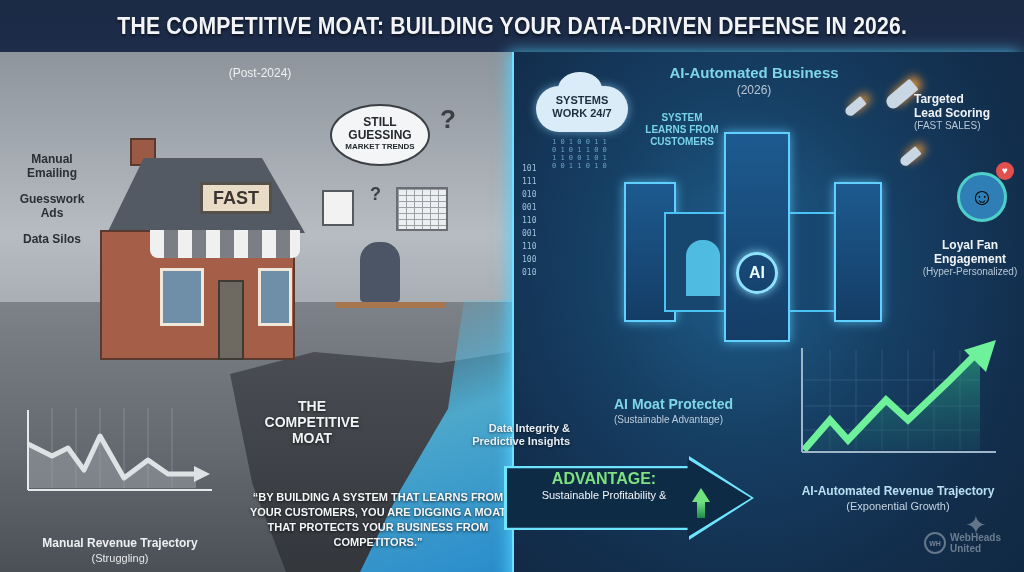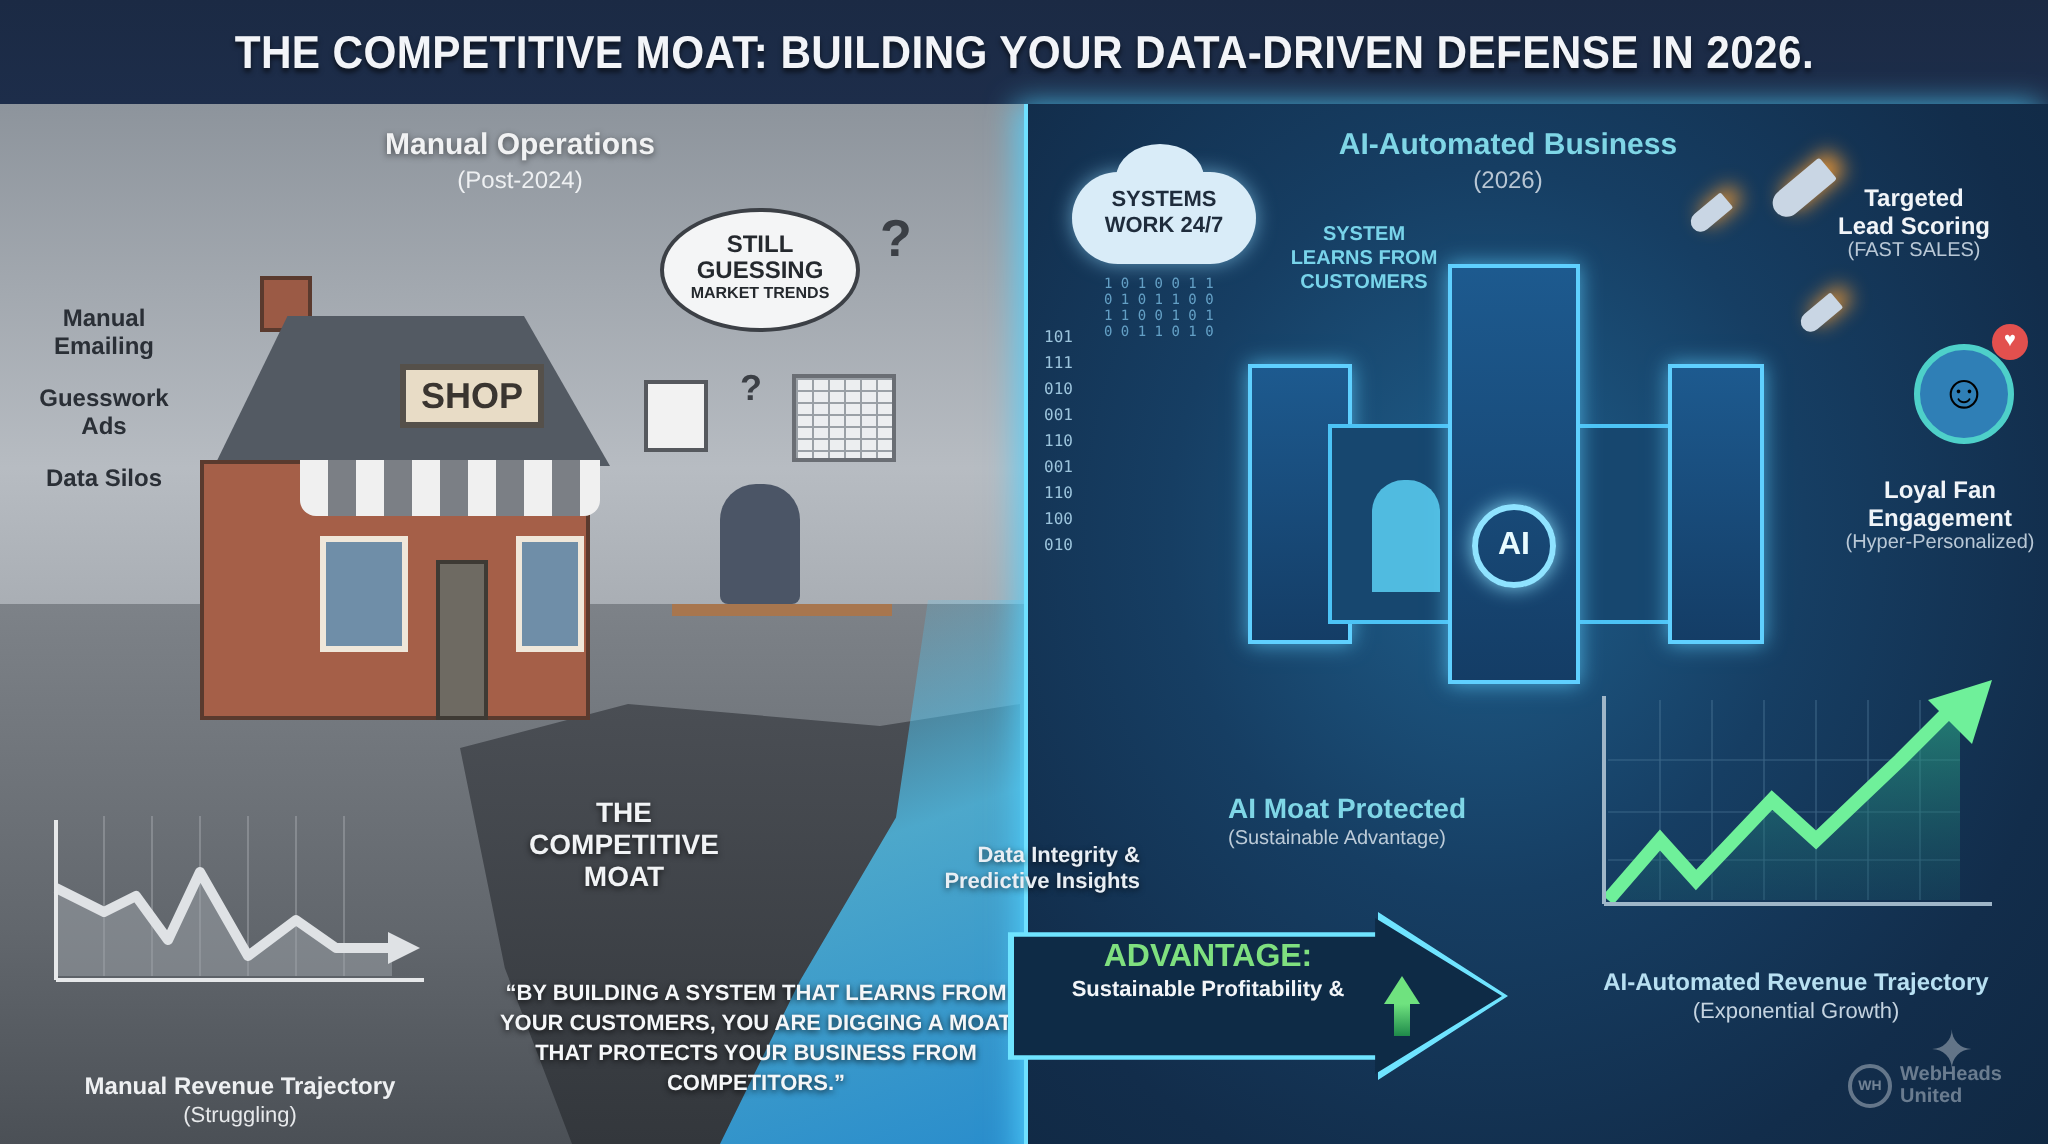--- a/index.html
+++ b/index.html
@@ -110,21 +110,21 @@
   .tower.t2 { left: 100px; top: 0; width: 66px; height: 210px; }
   .tower.t3 { left: 210px; top: 50px; width: 48px; height: 140px; }
   .wallc { position: absolute; left: 40px; top: 80px; width: 190px; height: 100px; background: #17476f; border: 2px solid #4cc3f5; }
   .gate { position: absolute; left: 62px; top: 108px; width: 34px; height: 56px; background: #5bd0f5; border-radius: 16px 16px 0 0; opacity: 0.85; }
   .ai-badge { position: absolute; left: 112px; top: 120px; width: 42px; height: 42px; border-radius: 50%;
     border: 3px solid #8fe3ff; color: #e8fbff; font-weight: 700; font-size: 16px; display: flex; align-items: center; justify-content: center;
     box-shadow: 0 0 10px rgba(143,227,255,0.9); }
 
   .rocket { position: absolute; width: 22px; height: 10px; background: #c9d6e4; border-radius: 10px 2px 2px 10px; transform: rotate(-40deg); box-shadow: 6px 0 10px rgba(255,160,50,0.9); }
 
-  .lead { position: absolute; left: 388px; top: 40px; width: 110px; text-align: center; }
+  .lead { position: absolute; left: 400px; top: 40px; width: 110px; }
   .lead .l1 { color: #f0f4f8; font-size: 12px; font-weight: 700; line-height: 14px; }
   .lead .l2 { color: #b9c8d6; font-size: 10px; }
 
   .fan-avatar { position: absolute; left: 443px; top: 120px; width: 50px; height: 50px; border-radius: 50%;
     background: #2f7fb6; border: 3px solid #4ed0c9; display: flex; align-items: center; justify-content: center; font-size: 24px; }
   .heart { position: absolute; left: 482px; top: 110px; width: 18px; height: 18px; border-radius: 50%; background: #e2504e; color: #fff; font-size: 10px; text-align: center; line-height: 18px; }
   .fan { position: absolute; left: 400px; top: 186px; width: 112px; text-align: center; }
   .fan .f1 { color: #f0f4f8; font-size: 12px; font-weight: 700; line-height: 14px; }
   .fan .f2 { color: #b9c8d6; font-size: 10px; }
 
@@ -134,21 +134,21 @@
   .moat-protected .m1 { color: #7fd6e6; font-size: 14px; font-weight: 700; }
   .moat-protected .m2 { color: #bccbd8; font-size: 10px; margin-top: 2px; }
 
   .advantage { position: absolute; left: 504px; top: 456px; width: 250px; height: 84px; z-index: 4; }
   .advantage .arrow-border { position: absolute; inset: 0; background: #6fe4ff;
     clip-path: polygon(0 12%, 74% 12%, 74% 0, 100% 50%, 74% 100%, 74% 88%, 0 88%); }
   .advantage .arrow-inner { position: absolute; inset: 3px; background: #0e2b46;
     clip-path: polygon(0 12%, 74% 12%, 74% 0, 100% 50%, 74% 100%, 74% 88%, 0 88%); }
   .advantage .txt { position: absolute; left: 10px; top: 14px; width: 180px; text-align: center; }
   .advantage .a1 { color: #7fe07f; font-size: 16px; font-weight: 700; }
-  .advantage .a2 { color: #f2f5f8; font-size: 11px; font-weight: 700; line-height: 14px; }
+  .advantage .a2 { color: #f2f5f8; font-size: 11px; font-weight: 400; line-height: 14px; }
   .advantage .a2 .act { color: #7fe07f; }
   .advantage .up { position: absolute; left: 188px; top: 32px; width: 0; height: 0;
     border-left: 9px solid transparent; border-right: 9px solid transparent; border-bottom: 14px solid #6fe27f; }
   .advantage .up-stem { position: absolute; left: 193px; top: 46px; width: 8px; height: 16px; background: linear-gradient(#6fe27f, #1f8a4a); }
 
   .chart-right { position: absolute; left: 800px; top: 340px; width: 205px; height: 115px; z-index: 2; }
   .chart-caption-right { position: absolute; left: 792px; top: 484px; width: 212px; text-align: center; z-index: 2; }
   .chart-caption-right .c1 { color: #b8e0f2; font-size: 12px; font-weight: 700; }
   .chart-caption-right .c2 { color: #c4d3e0; font-size: 11px; margin-top: 2px; }
 
@@ -162,39 +162,38 @@
 
 <div class="title-bar">
   <h1>THE COMPETITIVE MOAT: BUILDING YOUR DATA-DRIVEN DEFENSE IN 2026.</h1>
 </div>
 
 <div class="left">
   <div class="ground"></div>
   <div class="cliff"></div>
 
   <div class="section-head">
-    <div class="h">Manual Operations</div>
     <div class="s">(Post-2024)</div>
   </div>
 
   <div class="side-labels">
     <div>Manual Emailing</div>
     <div>Guesswork Ads</div>
     <div>Data Silos</div>
   </div>
 
   <div class="shop">
     <div class="chimney"></div>
     <div class="roof"></div>
     <div class="wall"></div>
     <div class="awning"></div>
     <div class="win1"></div>
     <div class="win2"></div>
     <div class="door"></div>
-    <div class="sign">SHOP</div>
+    <div class="sign">FAST</div>
   </div>
 
   <div class="bubble">
     <div class="b1">STILL</div>
     <div class="b1">GUESSING</div>
     <div class="b2">MARKET TRENDS</div>
   </div>
   <div class="qmark" style="left:440px;top:52px;font-size:26px;">?</div>
   <div class="qmark" style="left:370px;top:132px;font-size:18px;">?</div>
   <div class="calendar"></div>

